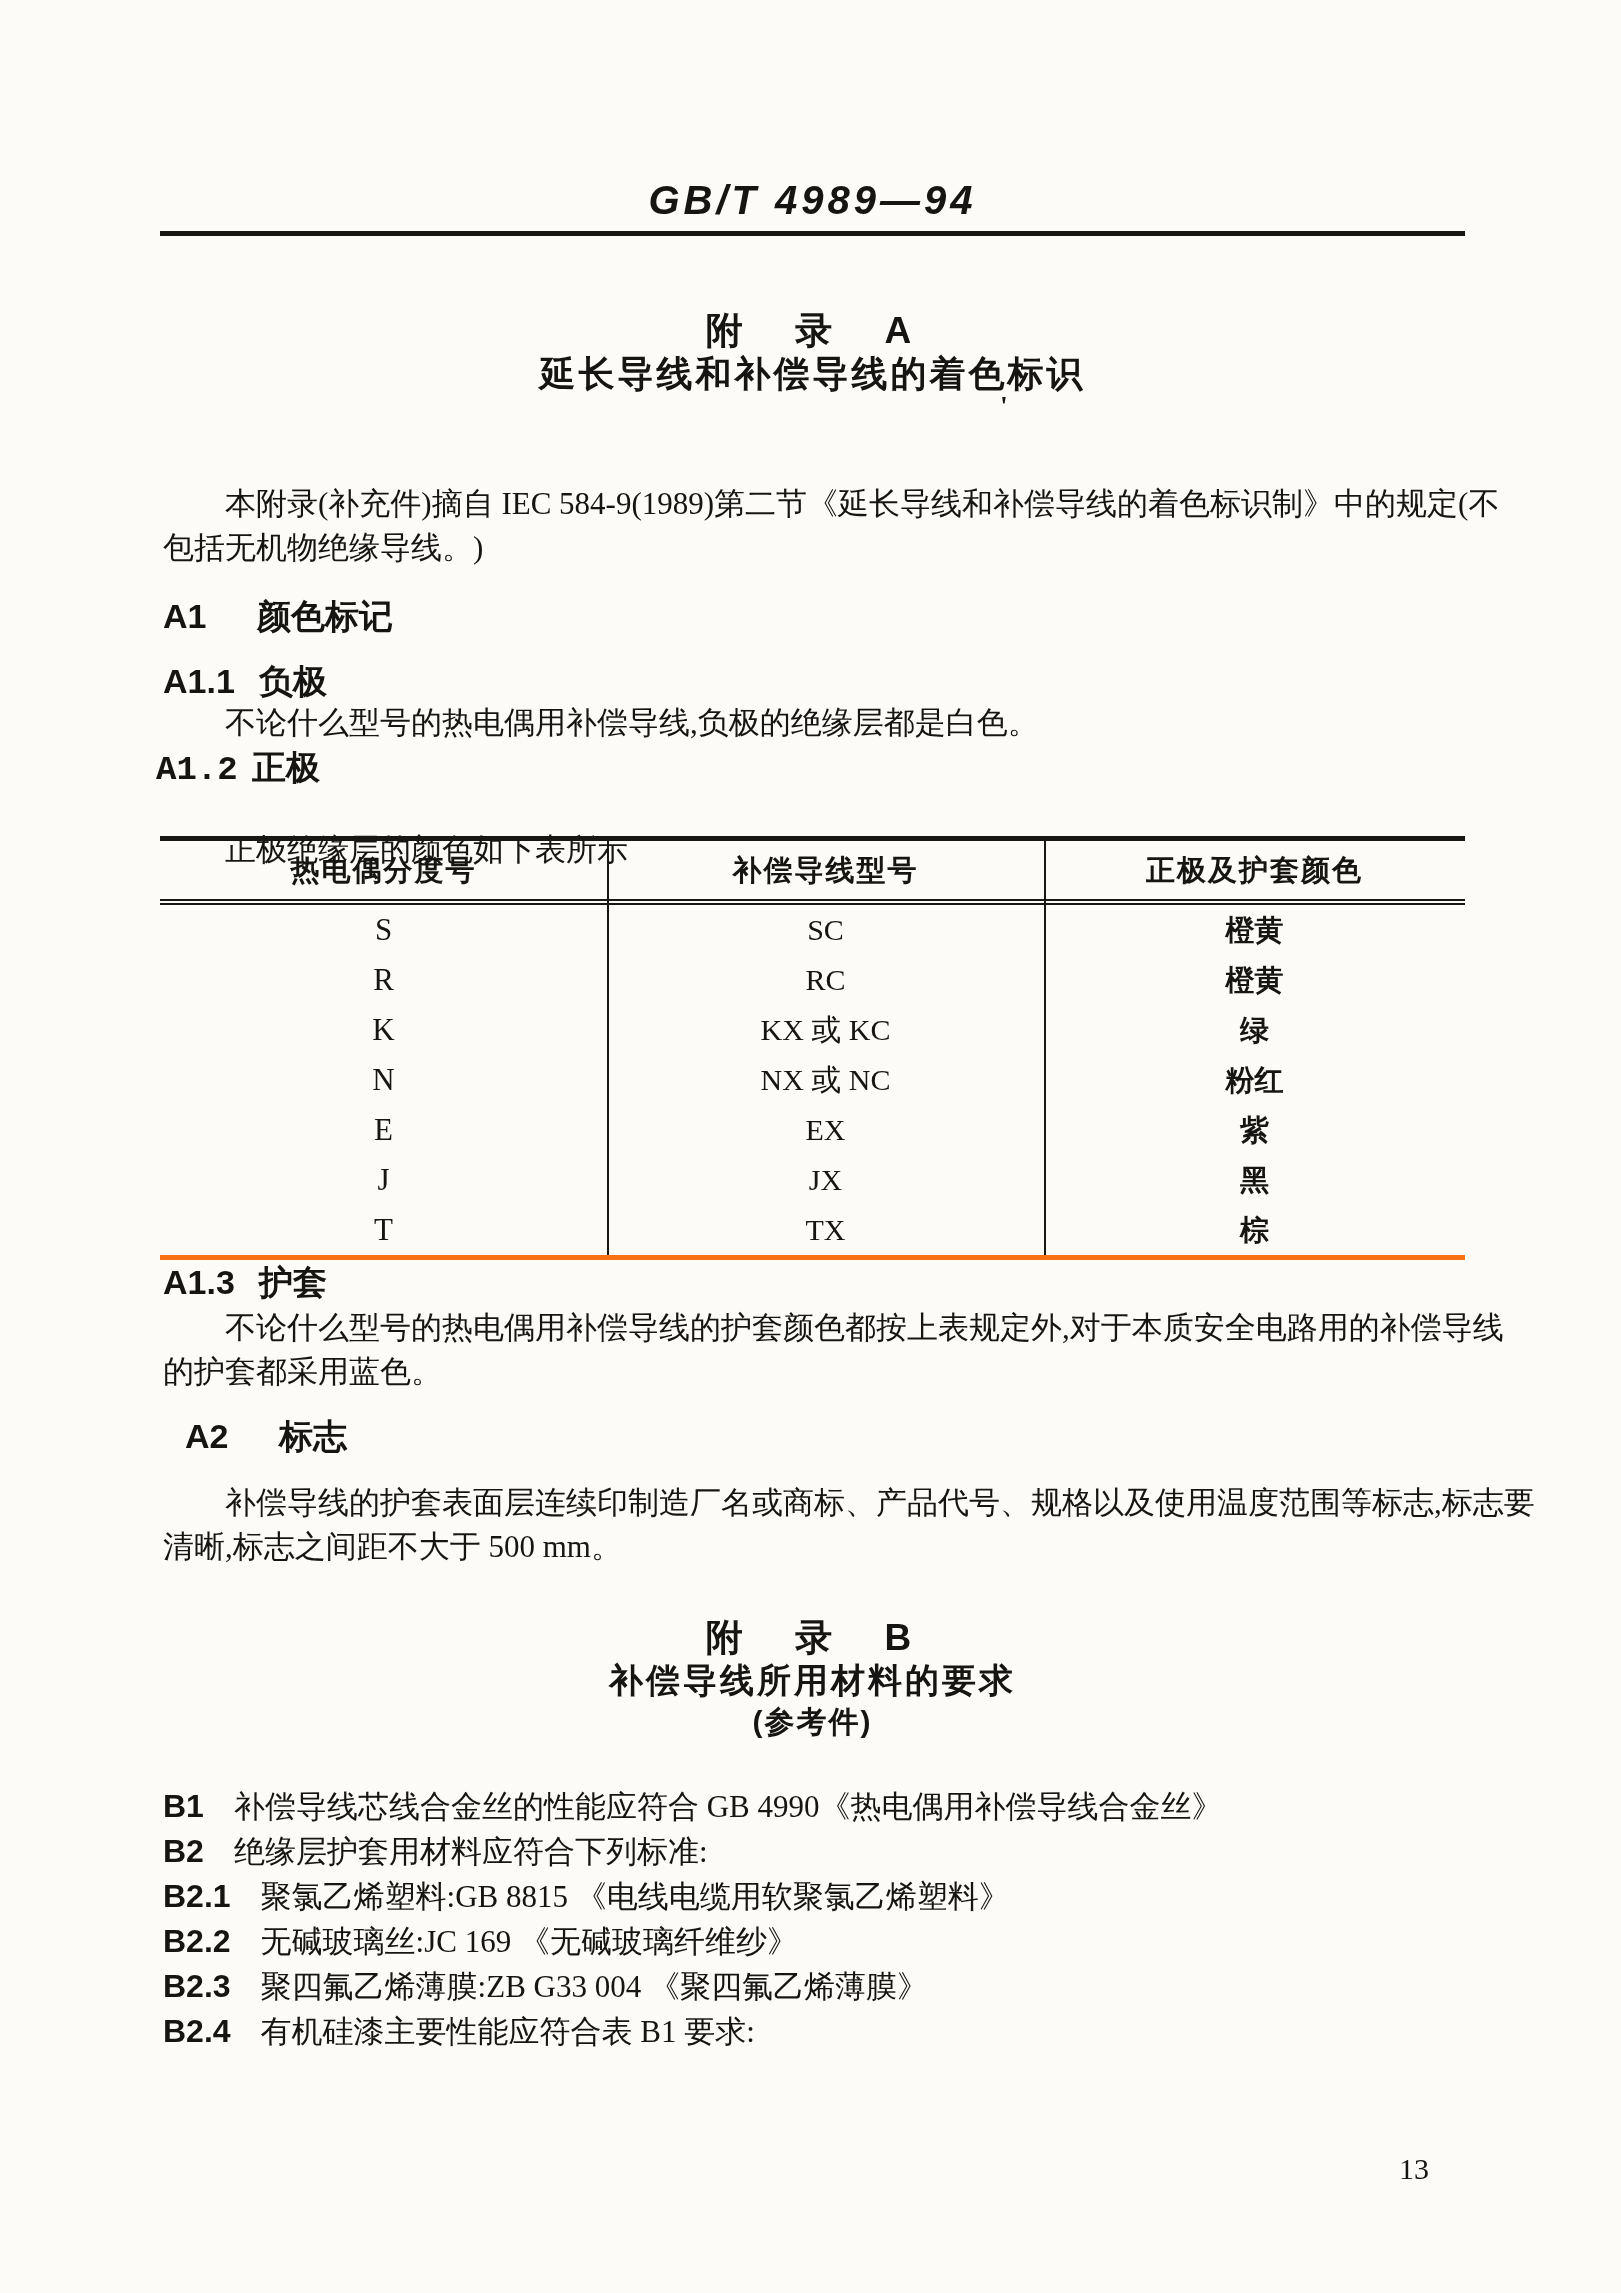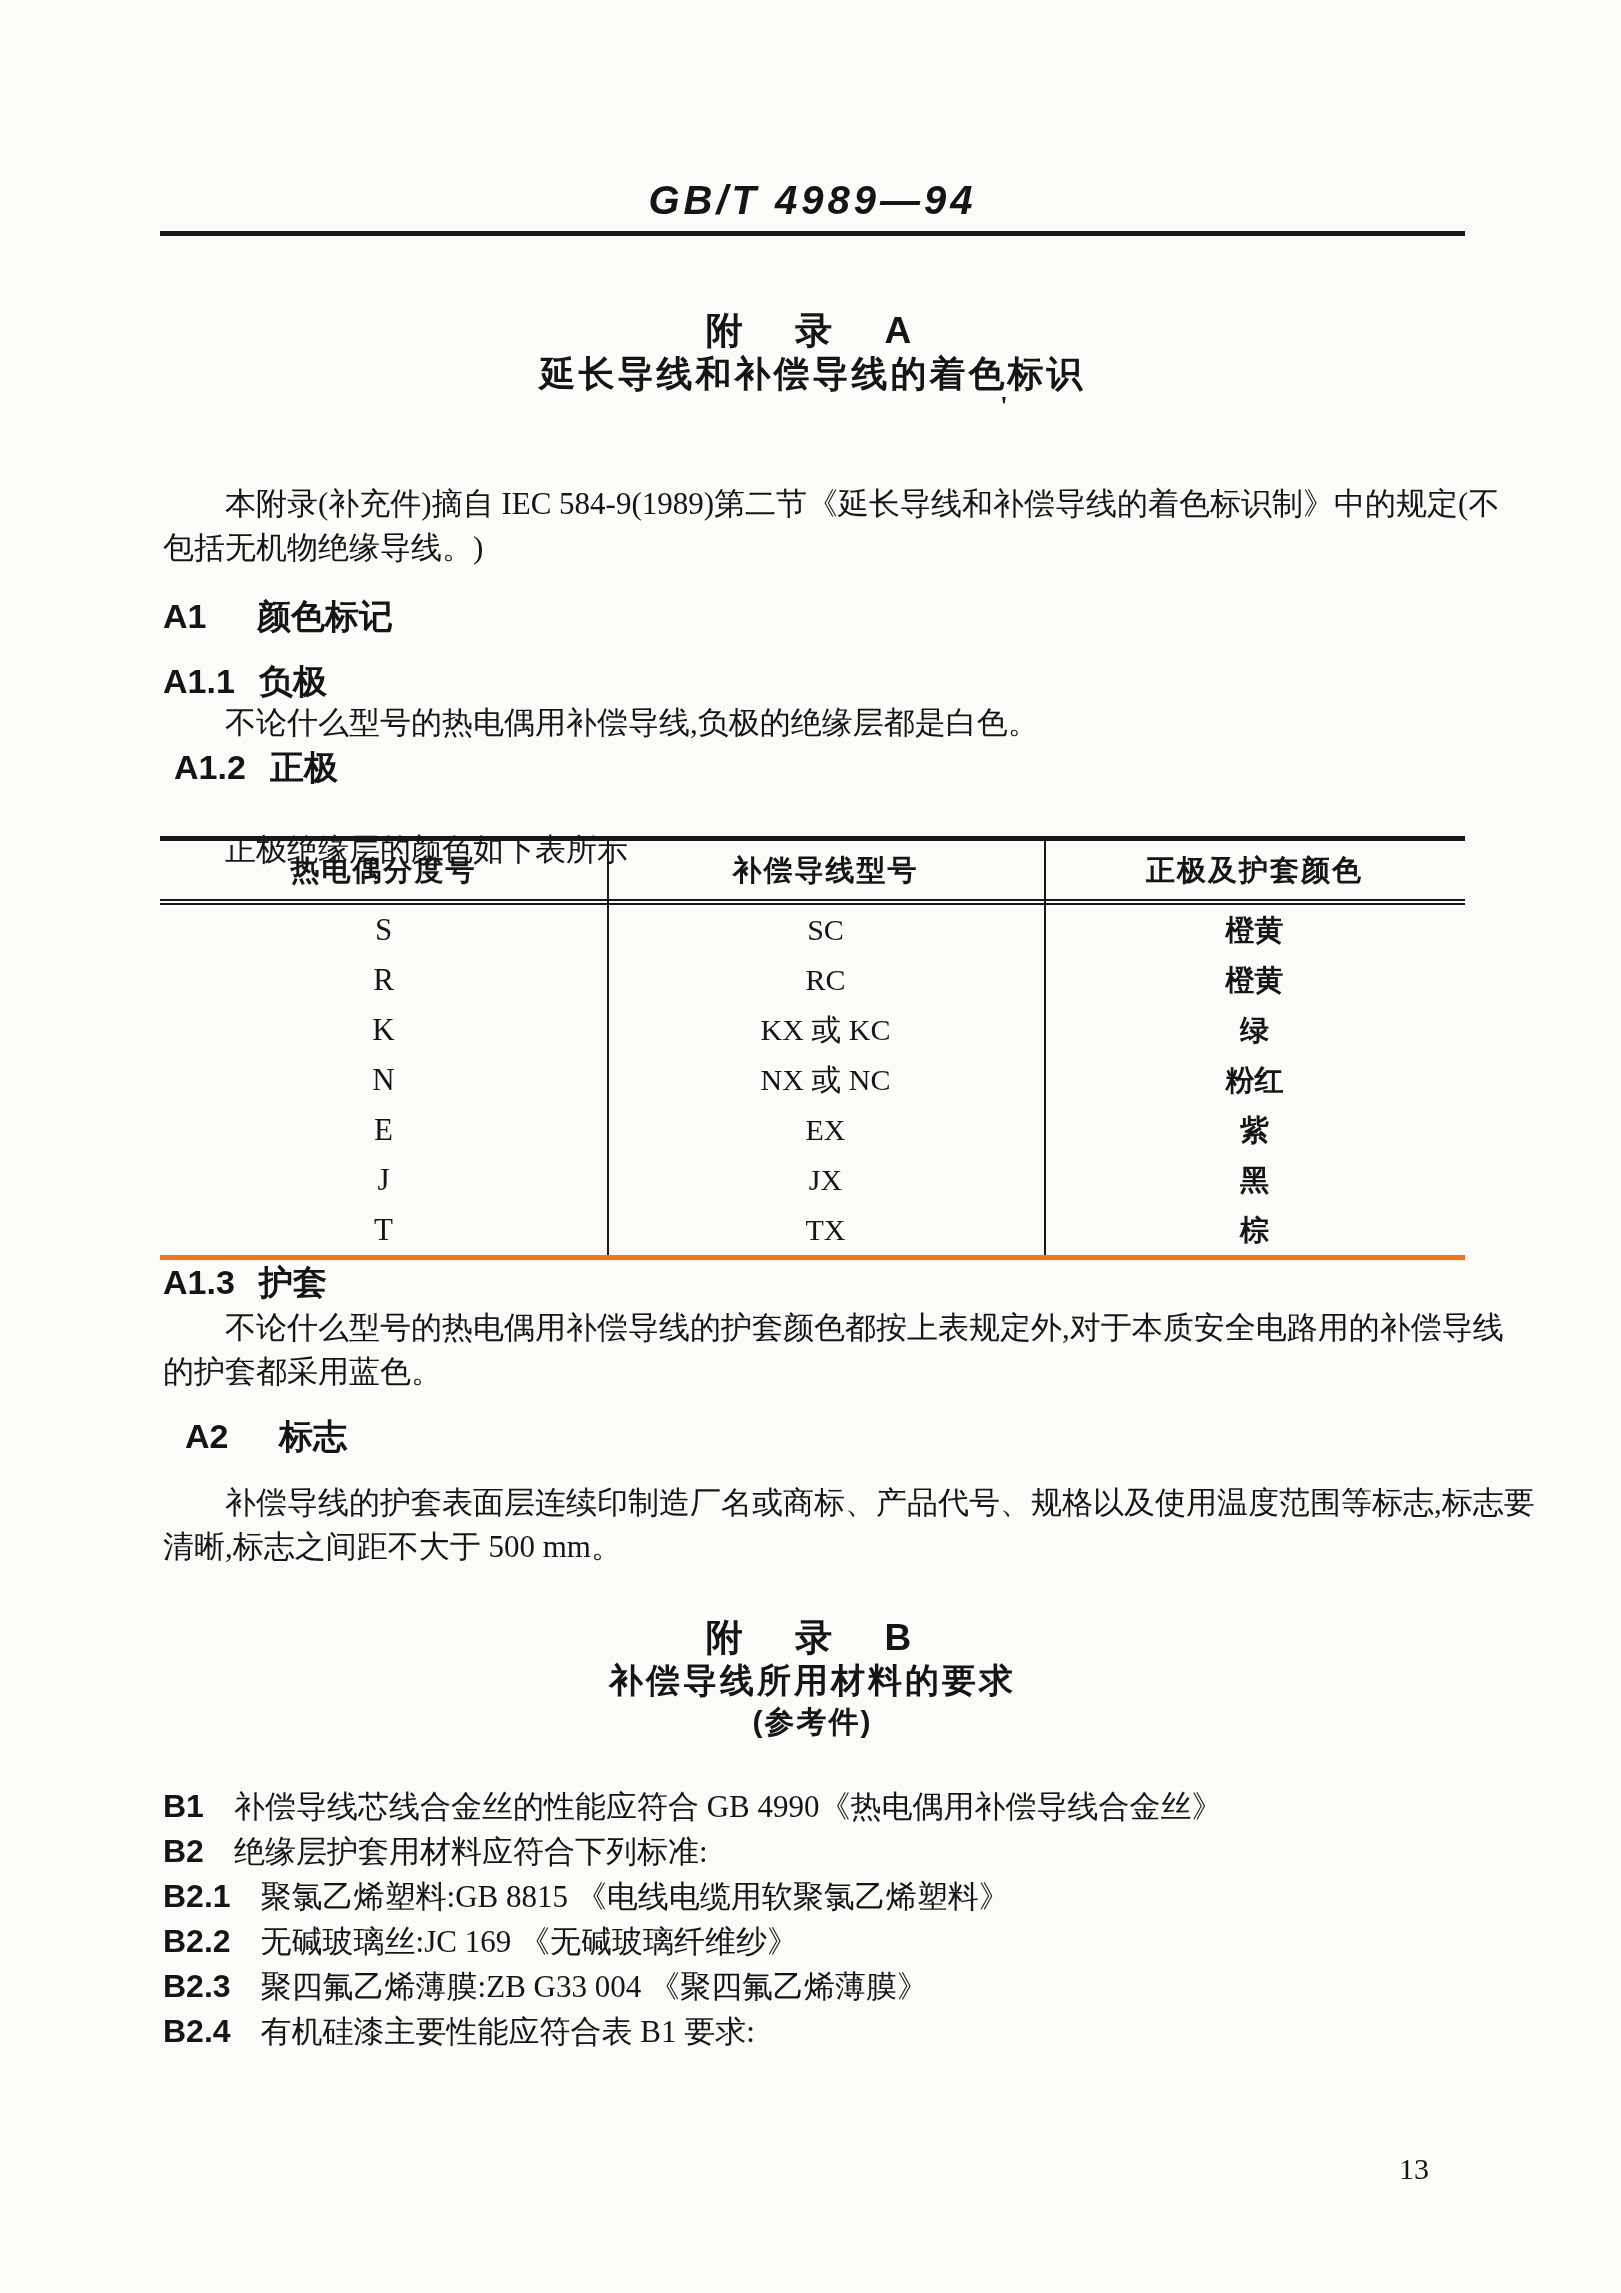--- a/index.html
+++ b/index.html
@@ -69,21 +69,21 @@
 
   <div class="abs sec-h hei short-lbl" style="top:594px;left:163px;">
     <span class="lbl">A1</span><span>颜色标记</span>
   </div>
 
   <div class="abs sec-h hei" style="top:659px;left:163px;">
     <span class="lbl">A1.1</span><span>负极</span>
   </div>
   <div class="abs bodytext nowrap" style="top:701px;left:225px;text-align:right;">不论什么型号的热电偶用补偿导线,负极的绝缘层都是白色。</div>
 
-  <div class="abs sec-h hei" style="top:745px;left:174px;">
+  <div class="abs sec-h hei" style="top:745px;left:156px;font-family:Liberation Mono, monospace;">
     <span class="lbl">A1.2</span><span>正极</span>
   </div>
   <div class="abs bodytext nowrap" style="top:828px;left:225px;">正极绝缘层的颜色如下表所示</div>
 
   <div class="abs ctable">
     <div class="vline v1"></div>
     <div class="vline v2"></div>
     <div class="trow thead-row">
       <div class="tcell hei">热电偶分度号</div>
       <div class="tcell hei">补偿导线型号</div>

